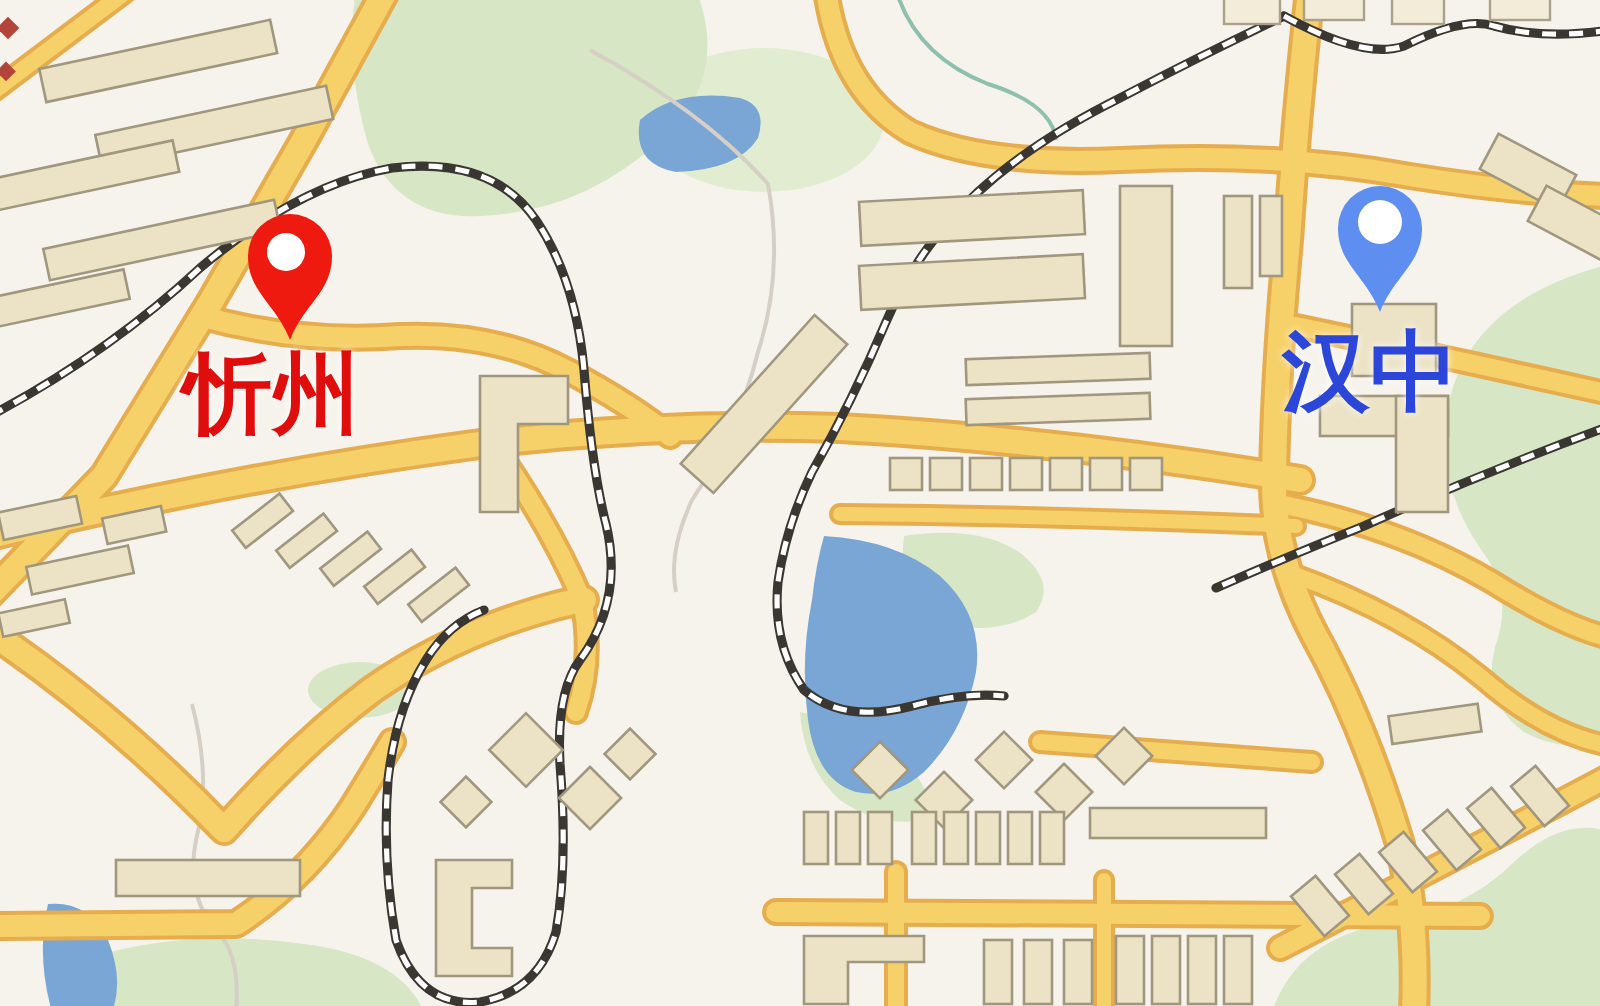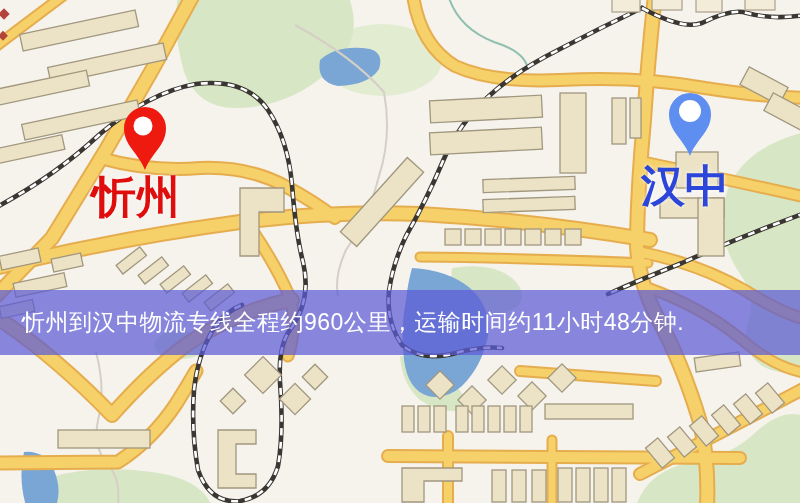--- a/index.html
+++ b/index.html
@@ -248,17 +248,14 @@
   <div class="marker" style="left:625px; top:88px;">
     <svg width="130" height="125" viewBox="0 0 130 125">
       <g>
         <path d="M65,68 C58,50 44,44 44,26 A21,21 0 1 1 86,26 C86,44 72,50 65,68 Z" fill="#5f8ef1"></path>
         <circle cx="65" cy="23" r="11" fill="#ffffff"></circle>
       </g>
       <text class="marker-label-text label-destination" x="60" y="113" text-anchor="middle" fill="#2b46d8">汉中</text>
     </svg>
   </div>
 
-  <div class="banner">
-    <span class="banner-text">忻州到汉中物流专线全程约960公里，运输时间约11小时48分钟.</span>
-  </div>
 
 </div>
 
 </body></html>

